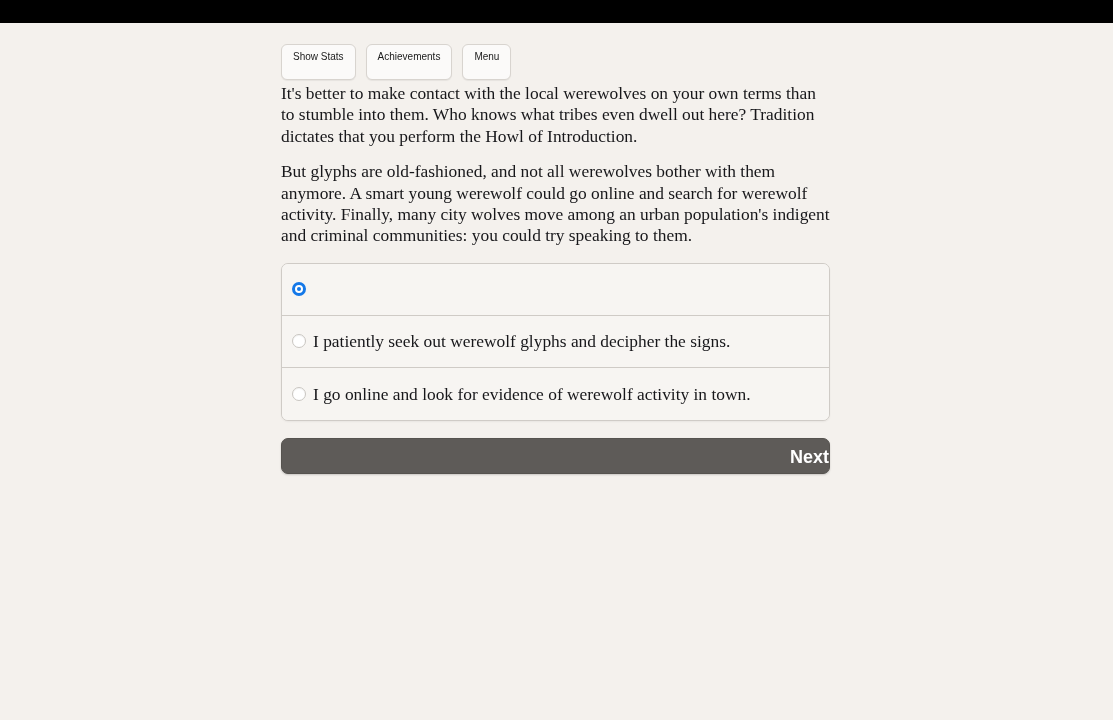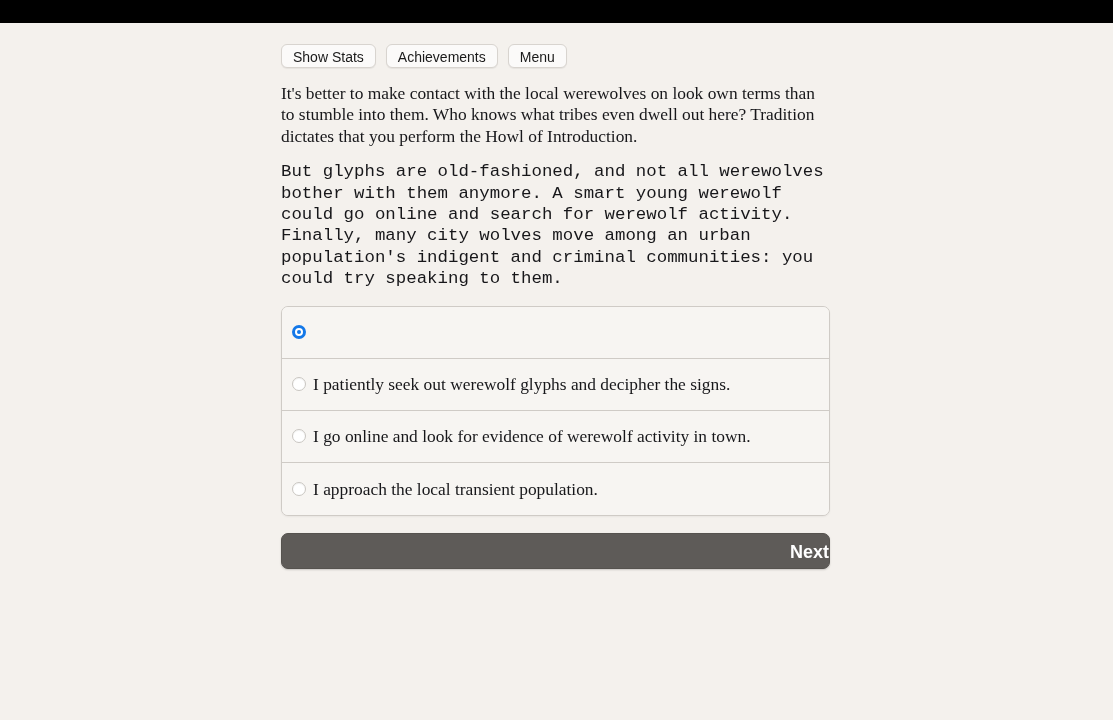--- a/index.html
+++ b/index.html
@@ -44,47 +44,47 @@
 
   
   #stats-bar {
     padding-top: 21px;
     height: 26px;
     white-space: nowrap;
   }
   .nav-button {
     display: inline-block;
     vertical-align: top;
-    height: 24px;
+    height: 36px;
     line-height: 24px;
     padding: 0 11px;
     margin-right: 10px;
     background: #fbfaf9;
     border: 1px solid #d8d4cf;
     border-radius: 6px;
     font-family: "Liberation Sans", sans-serif;
-    font-size: 14px;
+    font-size: 10px;
     color: #1a1a1a;
     box-sizing: border-box;
     cursor: pointer;
     box-shadow: 0 1px 1px rgba(0,0,0,0.06);
   }
   .nav-button:last-child { margin-right: 16px; }
 
   
   #story { margin-top: 13px; }
   .story-para {
     margin: 0 0 14px 0;
     font-family: "Liberation Serif", serif;
     font-size: 17.4px;
     line-height: 21.4px;
     color: #17171a;
     letter-spacing: 0.0px;
   }
-  .story-para:last-child { margin-bottom: 16px; font-family: Liberation Mono, monospace; }
+  .story-para:last-child { margin-bottom: 16px; }
 
   
   #choices {
     margin-top: 15px;
     width: 549px;
     border: 1px solid #cfcbc6;
     border-radius: 7px;
     background: #f7f5f2;
     box-sizing: border-box;
     overflow: hidden;
@@ -166,38 +166,34 @@
 <div id="top-bar"></div>
 
 <div id="page">
   <div id="content">
 
     <div id="stats-bar">
       <div class="nav-button">Show Stats</div><div class="nav-button">Achievements</div><div class="nav-button">Menu</div>
     </div>
 
     <div id="story">
-      <p class="story-para">It's better to make contact with the local werewolves on look own terms than to stumble into them. Who knows what tribes even dwell out here? Tradition dictates that you perform the Howl of Introduction.</p>
+      <p class="story-para">It's better to make contact with the local werewolves on your own terms than to stumble into them. Who knows what tribes even dwell out here? Tradition dictates that you perform the Howl of Introduction.</p>
       <p class="story-para">But glyphs are old-fashioned, and not all werewolves bother with them anymore. A smart young werewolf could go online and search for werewolf activity. Finally, many city wolves move among an urban population's indigent and criminal communities: you could try speaking to them.</p>
     </div>
 
     <div id="choices">
       <div class="choice-row">
         <span class="radio on"></span>
       </div>
       <div class="choice-row">
         <span class="radio off"></span>
         <span class="choice-label">I patiently seek out werewolf glyphs and decipher the signs.</span>
       </div>
       <div class="choice-row">
         <span class="radio off"></span>
         <span class="choice-label">I go online and look for evidence of werewolf activity in town.</span>
       </div>
-      <div class="choice-row">
-        <span class="radio off"></span>
-        <span class="choice-label">I approach the local transient population.</span>
-      </div>
     </div>
 
     <div id="next-button">Next</div>
 
   </div>
 </div>
 
 </body></html>

